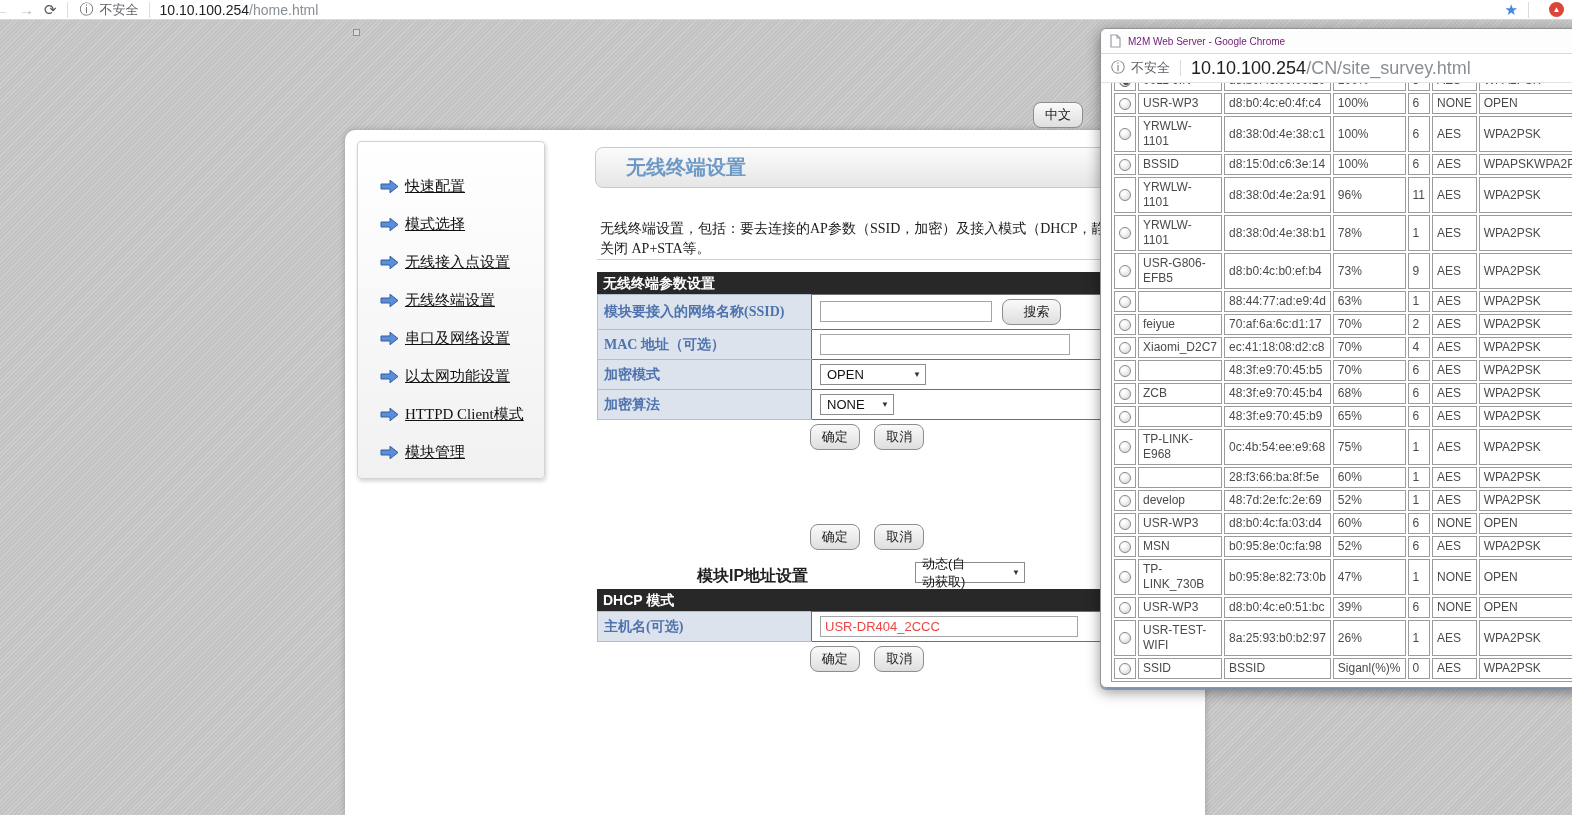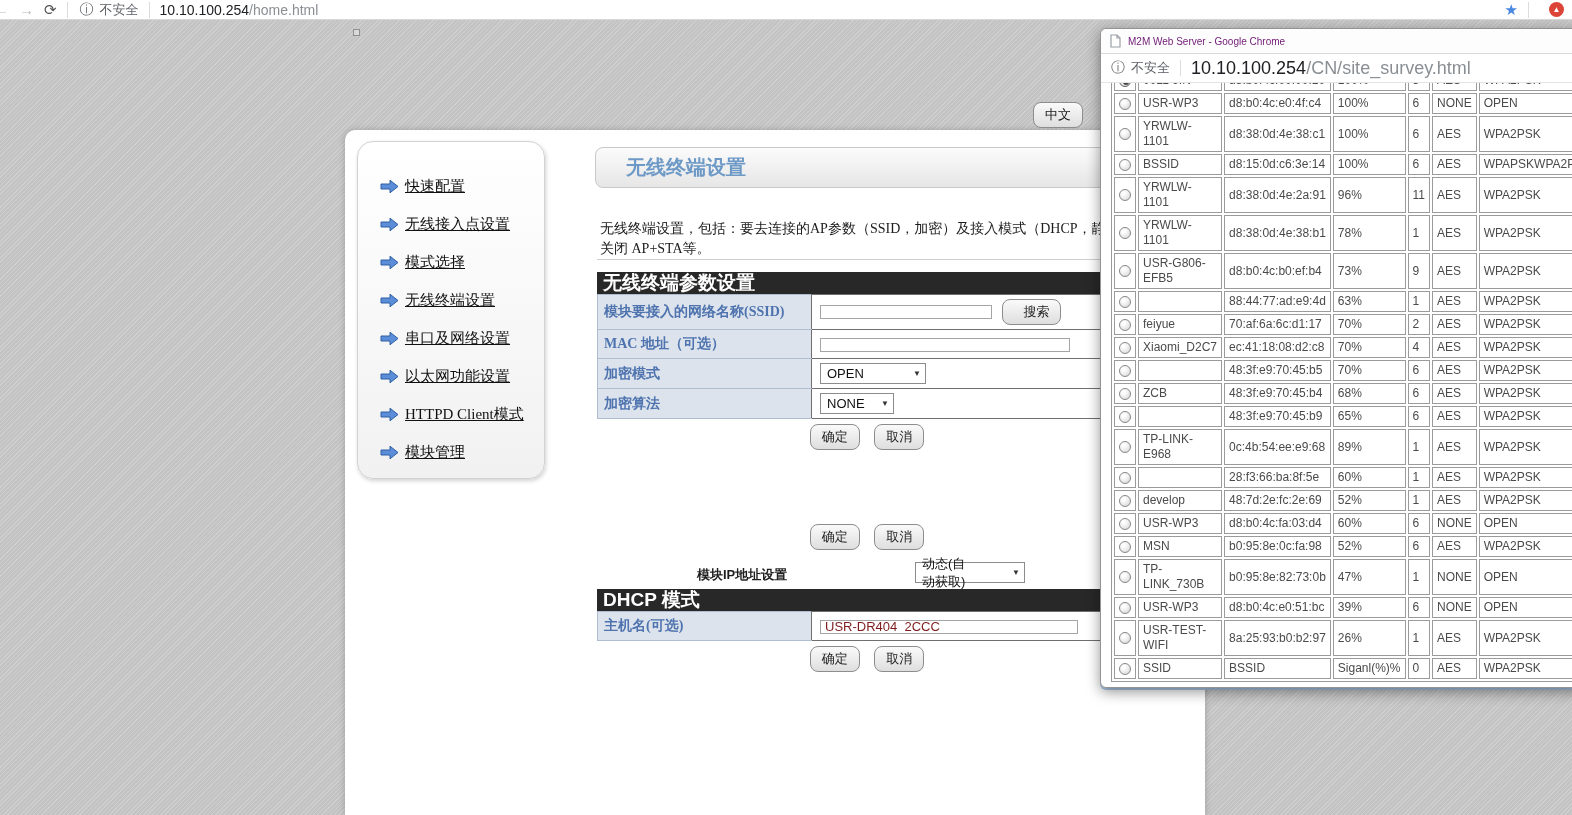--- a/index.html
+++ b/index.html
@@ -28,53 +28,53 @@
   .artifact { position:absolute; left:353px; top:29px; width:7px; height:7px; background:#dadada; border:1px solid #8f8f8f; }
 
   
   .panel { position:absolute; left:345px; top:130px; width:860px; height:685px; background:#fff;
     border-radius:10px 0 0 0; box-shadow:0 0 6px rgba(0,0,0,.22); }
 
   .lang-btn { position:absolute; left:1033px; top:102px; z-index:6; }
 
   
   .side-card { position:absolute; left:357px; top:141px; width:188px; height:338px;
-    border:1px solid #d2d2d2; border-radius:16px; background:linear-gradient(#ffffff,#f1f1f1);
+    border:1px solid #d2d2d2; border-radius:4px; background:linear-gradient(#ffffff,#f1f1f1);
     box-shadow:1px 2px 4px rgba(0,0,0,.18); padding:25px 0 0 22px; z-index:2; }
   .side-item { display:flex; align-items:center; height:38px; }
   .side-arrow { width:19px; height:15px; margin-right:6px; flex:0 0 auto; }
   .side-label { font-family:"Liberation Serif", serif; font-size:15px; color:#111; text-decoration:underline; cursor:pointer; }
 
   
   .head-bar { position:absolute; left:595px; top:147px; width:610px; height:41px;
     background:linear-gradient(#fbfbfb,#e6e6e6); border:1px solid #c9c9c9; border-radius:8px; z-index:2; }
   .head-title { font-size:20px; font-weight:bold; color:#6d99c6; line-height:39px; padding-left:30px;
     font-family:"Liberation Sans", sans-serif; }
 
   .desc { position:absolute; left:600px; top:219px; width:598px; overflow:hidden; z-index:2;
     font-family:"Liberation Serif", serif; font-size:14px; color:#1c1c1c; line-height:20px; }
   .desc div { white-space:nowrap; }
   .rule { position:absolute; left:597px; top:259px; width:600px; height:1px; background:#cfcfcf; z-index:2; }
 
   
   .formblock { position:absolute; left:597px; width:600px; z-index:2; }
-  .sec-h { background:#282828; color:#fff; font-size:19px; font-weight:bold; height:22px; line-height:22px; padding-left:6px; }
+  .sec-h { background:#282828; color:#fff; font-size:14px; font-weight:bold; height:22px; line-height:22px; padding-left:6px; }
   table.form { width:100%; border-collapse:collapse; border:1px solid #6f6f6f; background:#fff; }
   td.flabel { width:214px; background:#dce3ec; border:1px solid #b0bdd0; border-right:1px solid #6f6f6f;
     color:#4e73ae; font-weight:bold; font-family:"Liberation Serif", serif; font-size:14px; padding:5px 6px; }
   td.fvalue { border:1px solid #6f6f6f; padding:4px 8px; background:#fff; }
-  input.txt { height:14px; border:1px solid #a5a5a5; font:13px "Liberation Sans", sans-serif; color:#7f1d1d; padding:0 4px; }
+  input.txt { height:21px; border:1px solid #a5a5a5; font:13px "Liberation Sans", sans-serif; color:#ef4444; padding:0 4px; }
   .btn { display:inline-block; background:linear-gradient(#fafafa,#dedede); border:1px solid #8d8d8d;
     border-radius:8px; font:13px "Liberation Serif", serif; color:#1a1a1a; padding:3px 11px; cursor:pointer; }
   .uisel { display:inline-flex; align-items:center; justify-content:space-between; height:21px;
     border:1px solid #8c8c8c; background:#fff; padding:0 4px 0 6px; font:13px "Liberation Sans", sans-serif; color:#111; cursor:pointer; }
   .uisel-a { font-size:8px; color:#333; margin-left:6px; }
   .btnrow { position:absolute; left:597px; width:540px; text-align:center; z-index:2; }
   .btnrow .btn { margin:0 5px; }
-  .ipsetting-label { position:absolute; left:697px; top:566px; font-size:13px; font-weight:bold; color:#1e1e1e; z-index:2; }
+  .ipsetting-label { position:absolute; left:697px; top:566px; font-size:16px; font-weight:bold; color:#1e1e1e; z-index:2; }
   .ipsetting-sel { position:absolute; left:915px; top:562px; z-index:2; }
 
   
   .popup { position:absolute; left:1100px; top:28px; width:480px; height:660px; background:#fff;
     border:1px solid #939393; border-radius:6px 0 0 6px; z-index:10;
     box-shadow:0 4px 14px rgba(0,0,0,.42), 0 2px 0 rgba(170,200,235,.9); }
   .pop-title { height:25px; display:flex; align-items:center; padding-left:9px; border-bottom:1px solid #d9d9d9;
     border-radius:6px 0 0 0; background:#fdfdfd; }
   .doc-ic { width:11px; height:14px; margin-right:7px; flex:0 0 auto; }
   .pop-title-text { font-size:10px; color:#701a75; }
@@ -135,29 +135,29 @@
       </svg>
     </span>
     <a class="side-label">快速配置</a>
   </div>
         <div class="side-item">
     <span class="side-arrow">
       <svg viewBox="0 0 19 15" width="19" height="15">
         <path d="M1 5 h9 V1.2 L18 7.5 10 13.8 V10 H1 z" fill="#5b8dd9" stroke="#2f5fa3" stroke-width="1"></path>
       </svg>
     </span>
+    <a class="side-label">模式选择</a>
+  </div>
+        <div class="side-item">
+    <span class="side-arrow">
+      <svg viewBox="0 0 19 15" width="19" height="15">
+        <path d="M1 5 h9 V1.2 L18 7.5 10 13.8 V10 H1 z" fill="#5b8dd9" stroke="#2f5fa3" stroke-width="1"></path>
+      </svg>
+    </span>
     <a class="side-label">无线接入点设置</a>
-  </div>
-        <div class="side-item">
-    <span class="side-arrow">
-      <svg viewBox="0 0 19 15" width="19" height="15">
-        <path d="M1 5 h9 V1.2 L18 7.5 10 13.8 V10 H1 z" fill="#5b8dd9" stroke="#2f5fa3" stroke-width="1"></path>
-      </svg>
-    </span>
-    <a class="side-label">模式选择</a>
   </div>
         <div class="side-item">
     <span class="side-arrow">
       <svg viewBox="0 0 19 15" width="19" height="15">
         <path d="M1 5 h9 V1.2 L18 7.5 10 13.8 V10 H1 z" fill="#5b8dd9" stroke="#2f5fa3" stroke-width="1"></path>
       </svg>
     </span>
     <a class="side-label">无线终端设置</a>
   </div>
         <div class="side-item">
@@ -411,21 +411,21 @@
     <td class="c-bssid">48:3f:e9:70:45:b9</td>
     <td class="c-sig">65%</td>
     <td class="c-ch">6</td>
     <td class="c-enc">AES</td>
     <td class="c-auth">WPA2PSK</td>
   </tr>
             <tr>
     <td class="c-radio"><span class="radio"></span></td>
     <td class="c-ssid">TP-LINK-E968</td>
     <td class="c-bssid">0c:4b:54:ee:e9:68</td>
-    <td class="c-sig">89%</td>
+    <td class="c-sig">75%</td>
     <td class="c-ch">1</td>
     <td class="c-enc">AES</td>
     <td class="c-auth">WPA2PSK</td>
   </tr>
             <tr>
     <td class="c-radio"><span class="radio"></span></td>
     <td class="c-ssid"></td>
     <td class="c-bssid">28:f3:66:ba:8f:5e</td>
     <td class="c-sig">60%</td>
     <td class="c-ch">1</td>

